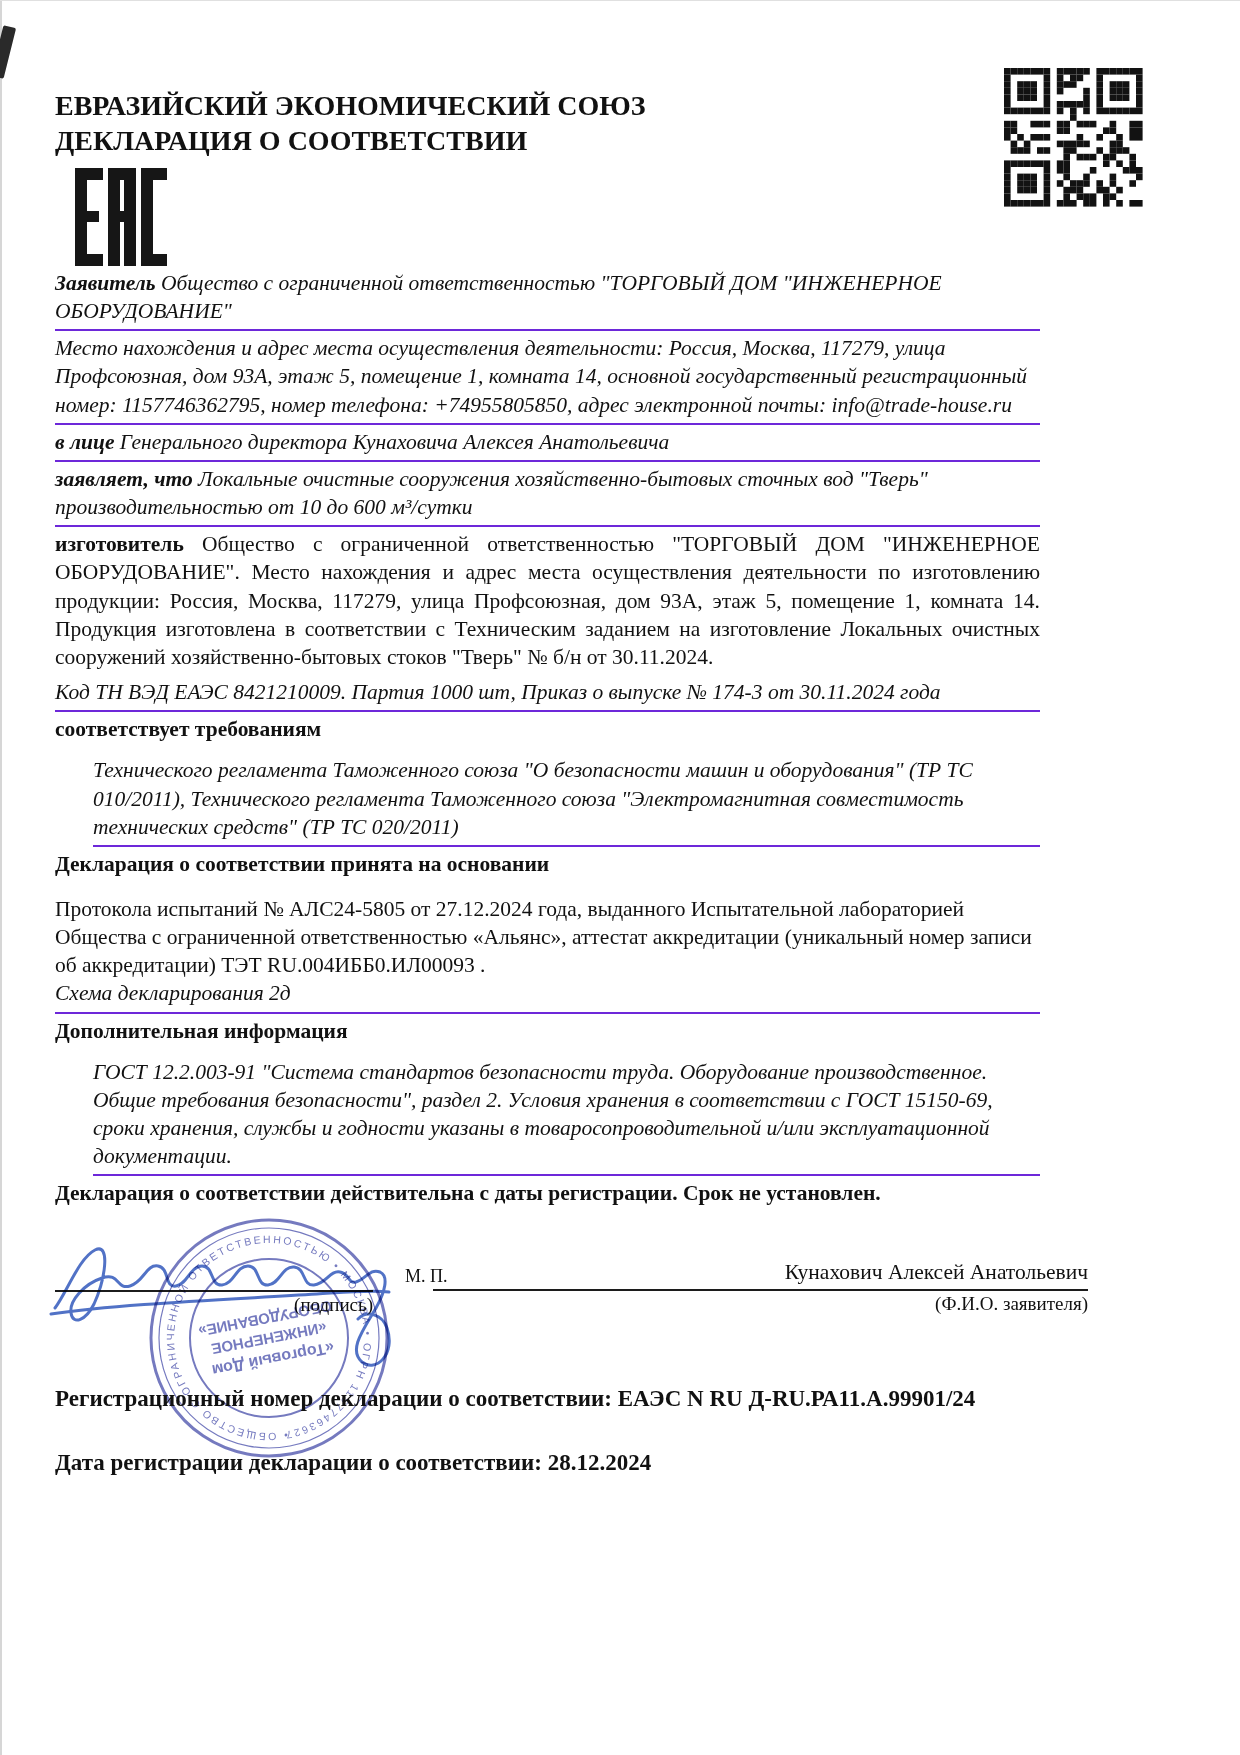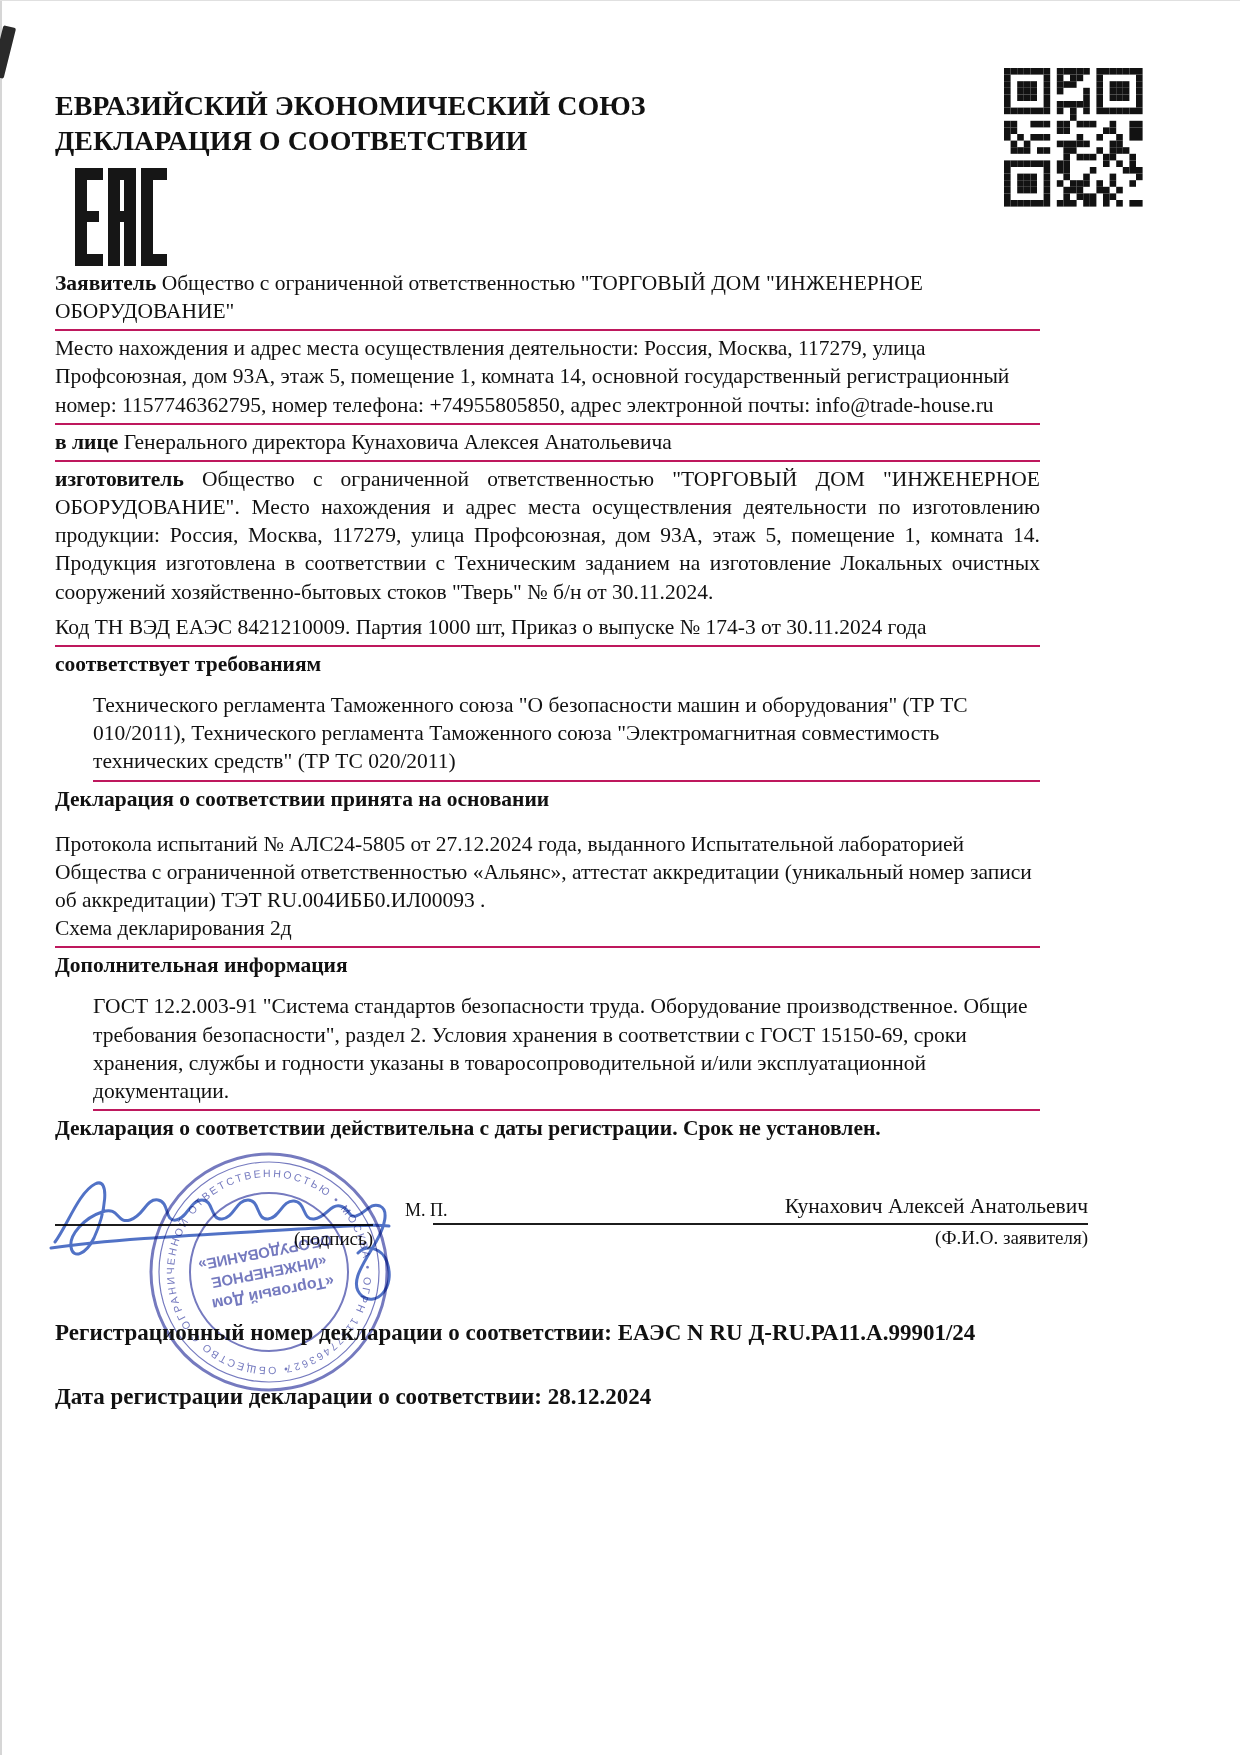--- a/index.html
+++ b/index.html
@@ -6,21 +6,21 @@
   .page{position:relative;width:1240px;height:1755px;background:#ffffff;overflow:hidden;
         font-family:"Liberation Serif",serif;color:#111;}
   .edge-left{position:absolute;left:0;top:0;width:2px;height:100%;background:#d6d6d6;}
   .edge-top{position:absolute;left:0;top:0;width:100%;height:1px;background:#e0e0e0;}
   .corner-mark{position:absolute;left:-3px;top:26px;width:13px;height:52px;background:#2a2a2a;
         transform:rotate(14deg);border-radius:2px;}
   .content{position:absolute;left:55px;top:0;width:985px;}
   .title{ font-weight:bold;font-size:28px;line-height:1.25;margin-right:40px;}
   .title-wrap{margin-top:88px;}
   .sec{font-size:21.5px;line-height:1.31;margin:0;padding:3px 0 4px;}
-  .rule{border-bottom:2px solid #be185d;}
+  .rule{border-bottom:2px solid #6d28d9;font-style:italic;}
   .just{text-align:justify;}
   .headline{font-weight:bold;}
   .gap6{margin-top:6px;margin-left:38px;} .gap10{margin-top:10px;}
   b.lead{font-weight:bold;}
   
   .eac{position:absolute;left:75px;top:168px;}
   .qr{position:absolute;left:1000px;top:64px;}
   
   .sig-block{position:relative;height:140px;margin-top:12px;}
   .sig-svg{position:absolute;left:-6px;top:-4px;mix-blend-mode:multiply;z-index:3;}
@@ -291,20 +291,21 @@
       <div class="title">ЕВРАЗИЙСКИЙ ЭКОНОМИЧЕСКИЙ СОЮЗ</div>
       <div class="title">ДЕКЛАРАЦИЯ О СООТВЕТСТВИИ</div>
     </div>
 
     <p class="sec rule" style="margin-top:108px"><b class="lead">Заявитель</b> <span>Общество с ограниченной ответственностью "ТОРГОВЫЙ ДОМ "ИНЖЕНЕРНОЕ ОБОРУДОВАНИЕ"</span></p>
 
     <p class="sec rule"><span>Место нахождения и адрес места осуществления деятельности: Россия, Москва, 117279, улица Профсоюзная, дом 93А, этаж 5, помещение 1, комната 14, основной государственный регистрационный номер: 1157746362795, номер телефона: +74955805850, адрес электронной почты: info@trade-house.ru</span></p>
 
     <p class="sec rule"><b class="lead">в лице</b> <span>Генерального директора Кунаховича Алексея Анатольевича</span></p>
 
+    <p class="sec rule"><b class="lead">заявляет, что</b> <span>Локальные очистные сооружения хозяйственно-бытовых сточных вод "Тверь" производительностью от 10 до 600 м³/сутки</span></p>
 
     <p class="sec just"><b class="lead">изготовитель</b> <span>Общество с ограниченной ответственностью "ТОРГОВЫЙ ДОМ "ИНЖЕНЕРНОЕ ОБОРУДОВАНИЕ". Место нахождения и адрес места осуществления деятельности по изготовлению продукции: Россия, Москва, 117279, улица Профсоюзная, дом 93А, этаж 5, помещение 1, комната 14. Продукция изготовлена в соответствии с Техническим заданием на изготовление Локальных очистных сооружений хозяйственно-бытовых стоков "Тверь" № б/н от 30.11.2024.</span></p>
 
     <p class="sec rule">Код ТН ВЭД ЕАЭС 8421210009. Партия 1000 шт, Приказ о выпуске № 174-3 от 30.11.2024 года</p>
 
     <p class="sec headline">соответствует требованиям</p>
 
     <p class="sec rule gap6">Технического регламента Таможенного союза "О безопасности машин и оборудования" (ТР ТС 010/2011), Технического регламента Таможенного союза "Электромагнитная совместимость технических средств" (ТР ТС 020/2011)</p>
 
     <p class="sec headline">Декларация о соответствии принята на основании</p>

